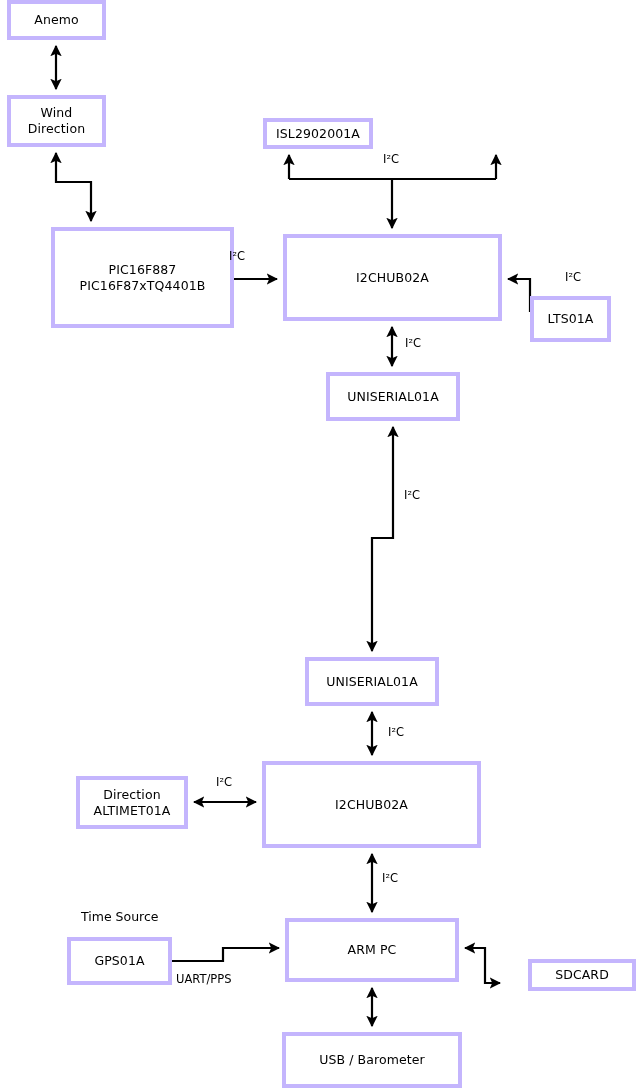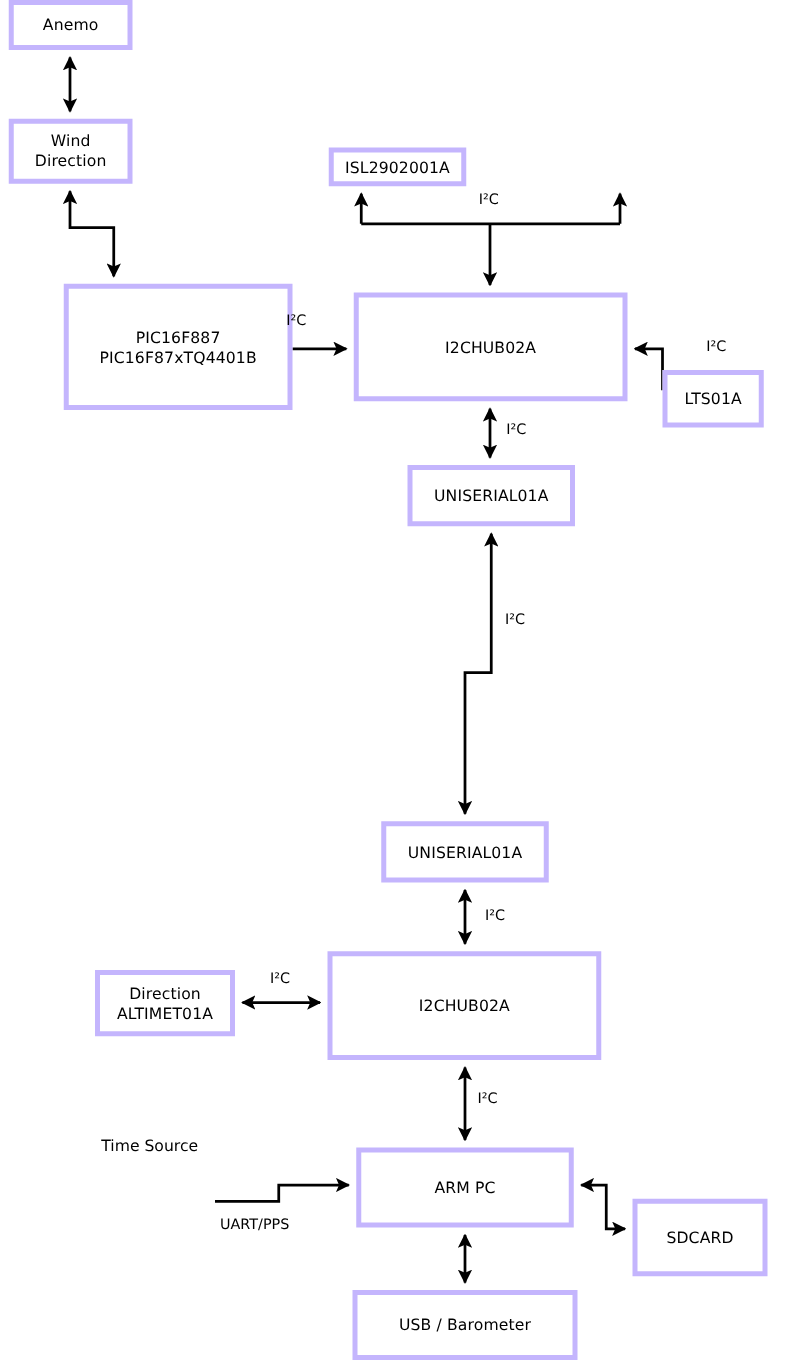--- a/index.html
+++ b/index.html
@@ -148,26 +148,29 @@
 
   <div class="node" style="left:76px; top:776px; width:112px; height:53px;">
     <span class="node-label">Direction
 ALTIMET01A</span>
   </div>
 
   <div class="node" style="left:262px; top:761px; width:219px; height:87px;">
     <span class="node-label">I2CHUB02A</span>
   </div>
 
+  <div class="node" style="left:67px; top:937px; width:105px; height:48px;">
+    <span class="node-label">GPS01A</span>
+  </div>
 
   <div class="node" style="left:285px; top:918px; width:174px; height:64px;">
     <span class="node-label">ARM PC</span>
   </div>
 
-  <div class="node" style="left:506px; top:959px; width:108px; height:62px;">
+  <div class="node" style="left:528px; top:959px; width:108px; height:32px;">
     <span class="node-label">SDCARD</span>
   </div>
 
   <div class="node" style="left:282px; top:1032px; width:180px; height:56px;">
     <span class="node-label">USB / Barometer</span>
   </div>
 
   <div class="edge-label" style="left:383px; top:152px;">I²C</div>
 
   <div class="edge-label" style="left:229px; top:249px;">I²C</div>

